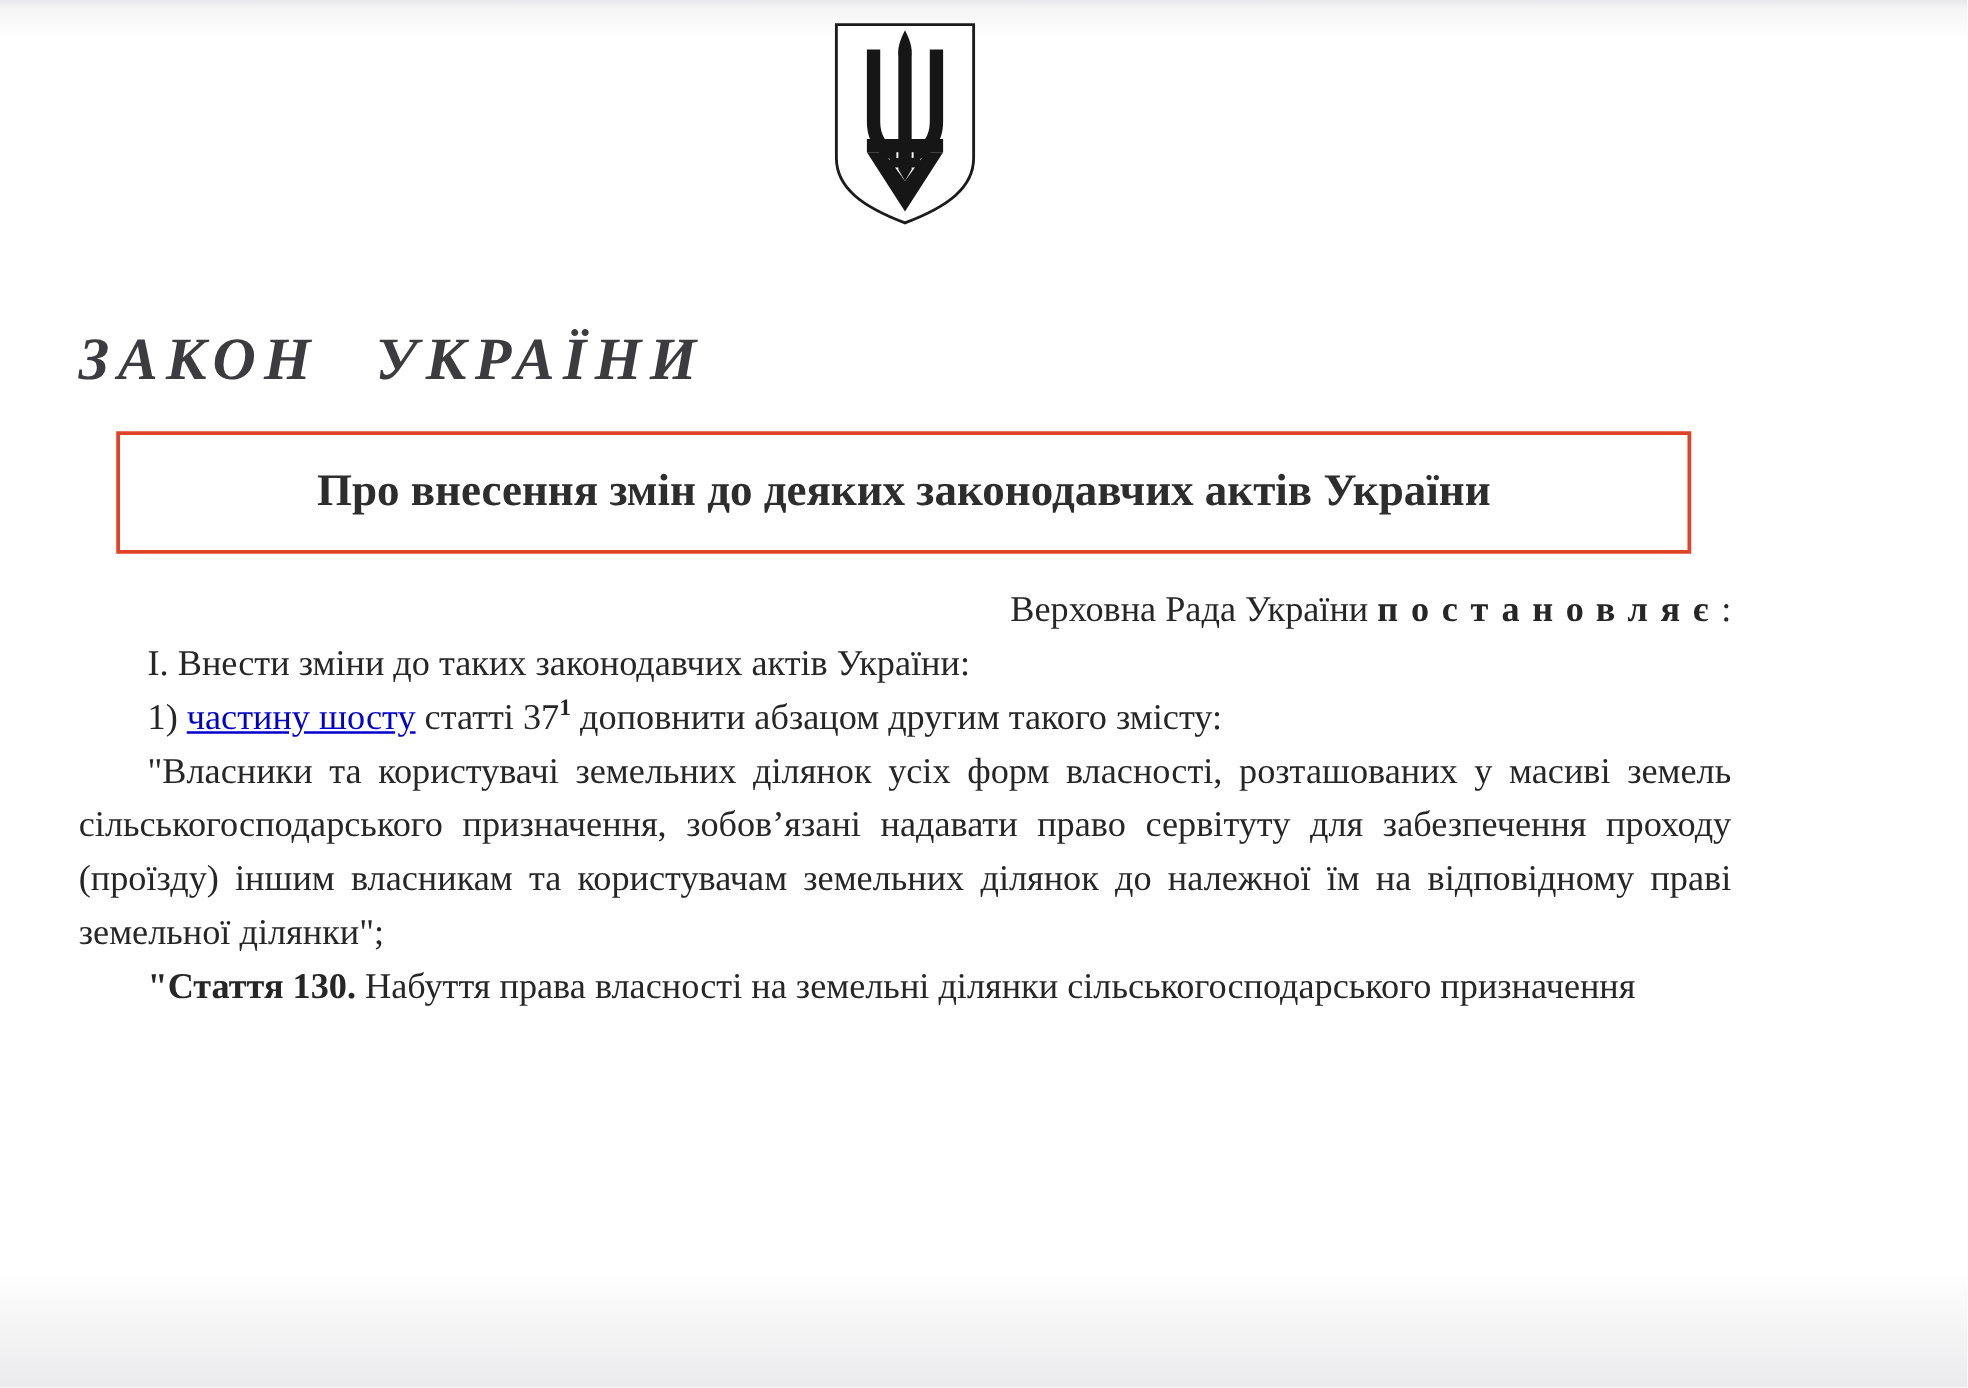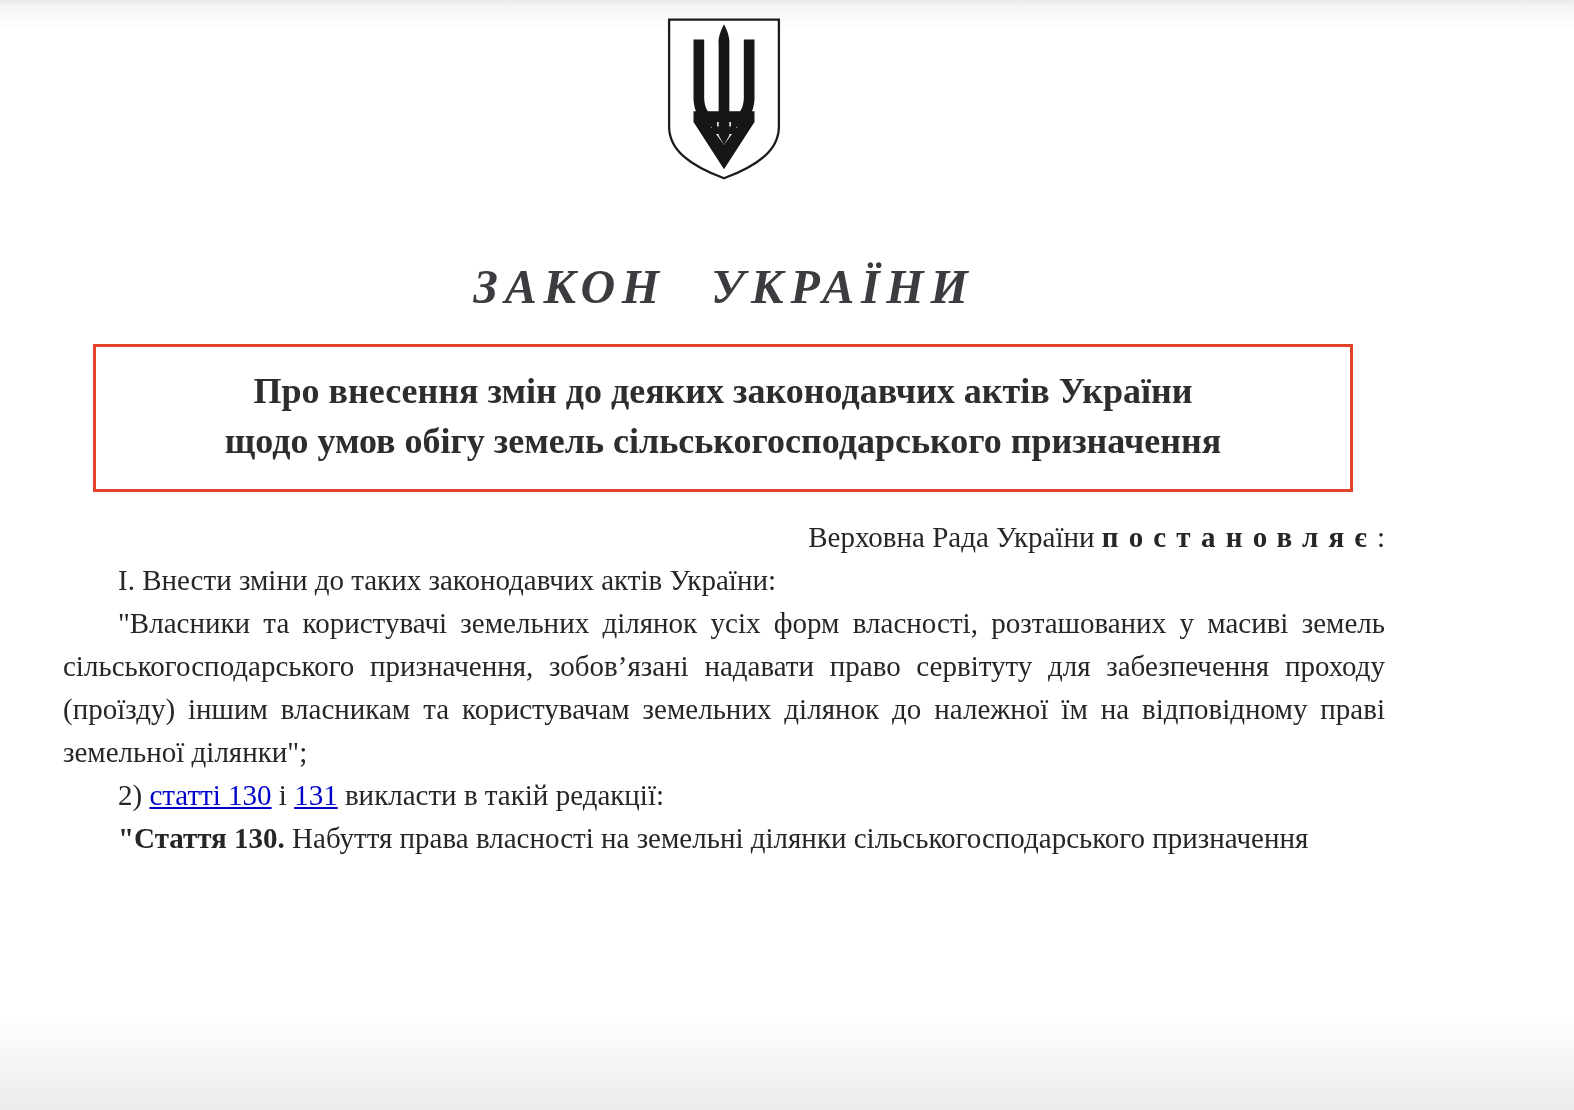--- a/index.html
+++ b/index.html
@@ -19,21 +19,20 @@
     top: 0;
     width: 1322px;
   }
   .emblem-wrap {
     width: 122px;
     margin: 15px auto 0 auto;
     text-align: center;
   }
   .zakon-heading {
     margin-top: 72px;
-    text-align: center;
     font-size: 48px;
     font-weight: bold;
     font-style: italic;
     letter-spacing: 0.14em;
     word-spacing: 0.55em;
     color: #3b3b40;
   }
   .title-box {
     margin-top: 30px;
     margin-left: 30px;
@@ -100,31 +99,30 @@
           <path d="M64,146 H96 V156 H64 Z"></path>
         </g>
       </svg>
     </div>
 
     <div class="zakon-heading">ЗАКОН УКРАЇНИ</div>
 
     <div class="title-box">
       <div class="law-title">
         <div>Про внесення змін до деяких законодавчих актів України</div>
-        <div>щодо умов обігу земель сільськогосподарського призначення</div>
       </div>
     </div>
 
 
     <p class="body-par first-par"><span>Верховна Рада України </span><span class="bold-spaced">постановляє</span><span>:</span></p>
 
     <p class="body-par">І. Внести зміни до таких законодавчих актів України:</p>
 
 
+    <p class="body-par"><span>1) </span><a class="doc-link">частину шосту</a><span> статті 37</span><sup class="fn">1</sup><span> доповнити абзацом другим такого змісту:</span></p>
 
     <p class="body-par justified">"Власники та користувачі земельних ділянок усіх форм власності, розташованих у масиві земель сільськогосподарського призначення, зобов’язані надавати право сервітуту для забезпечення проходу (проїзду) іншим власникам та користувачам земельних ділянок до належної їм на відповідному праві земельної ділянки";</p>
 
-    <p class="body-par"><span>2) </span><a class="doc-link">статті 130</a><span> і </span><a class="doc-link">131</a><span> викласти в такій редакції:</span></p>
 
     <p class="body-par justified"><b class="article-lead">"Стаття 130.</b><span> Набуття права власності на земельні ділянки сільськогосподарського призначення</span></p>
 
   </div>
 </div>
 
 </body></html>

